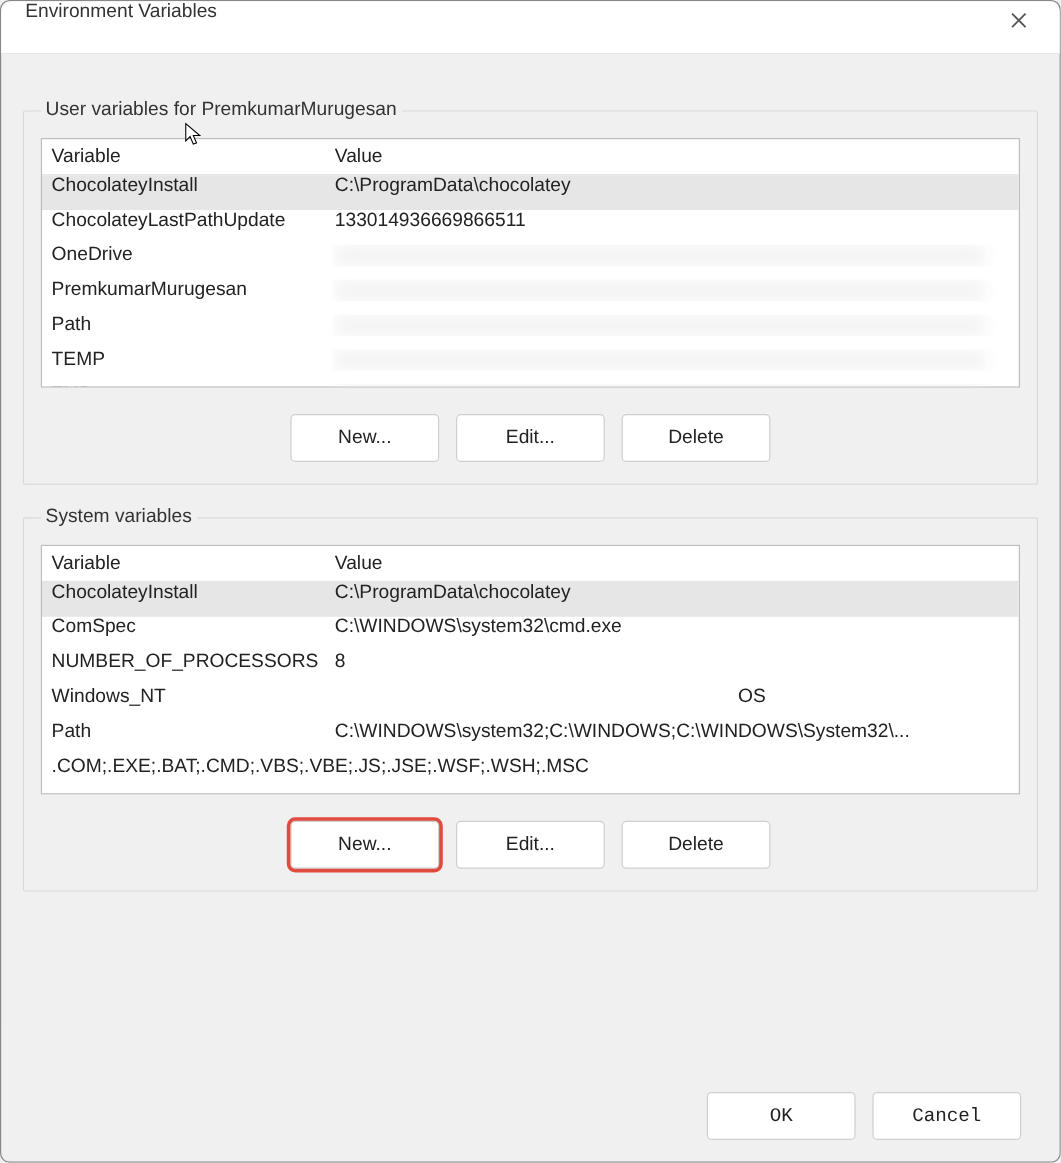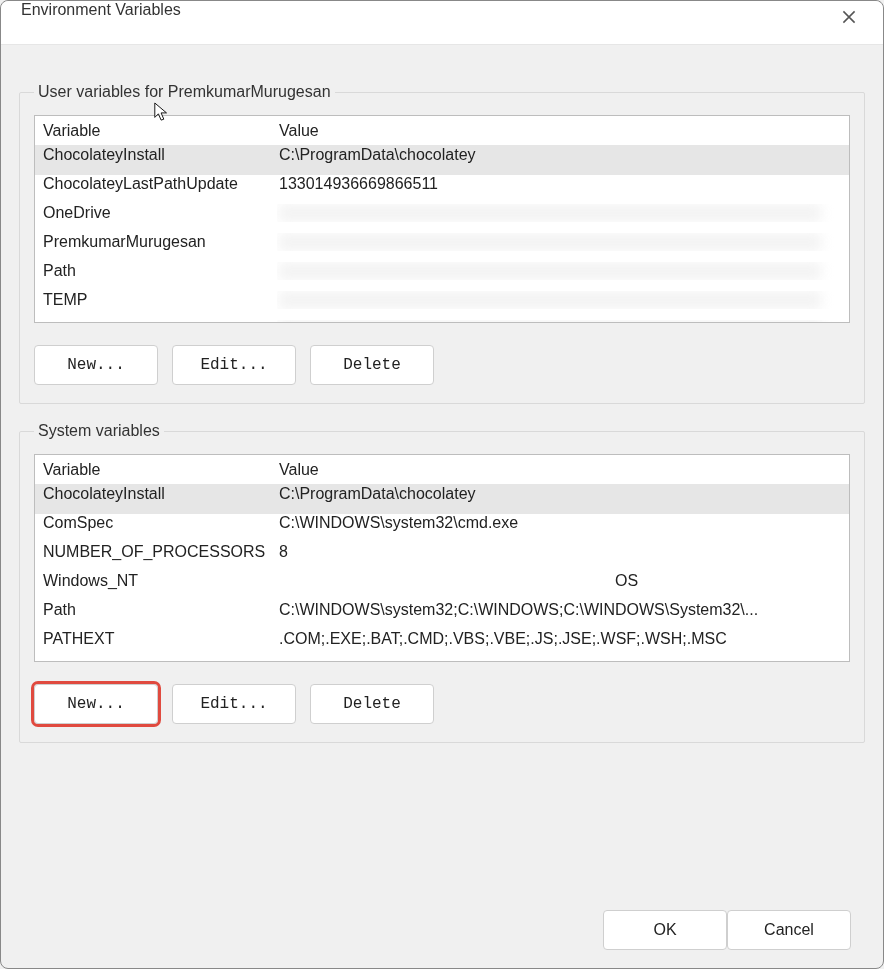--- a/index.html
+++ b/index.html
@@ -99,45 +99,45 @@
   .row .blur {
     filter: blur(6px);
     color: #aaa;
     background: #f3f3f3;
     height: 18px;
     width: 95%;
     border-radius: 3px;
   }
   .btnrow {
     display: flex;
-    justify-content: flex-start;
+    justify-content: center;
     gap: 14px;
     margin-top: 22px;
-    font-family: Liberation Mono, monospace;
   }
   button.win {
     width: 124px;
     height: 40px;
     background: #fff;
     border: 1px solid #cfcfcf;
     border-radius: 4px;
     font-size: 16px;
     color: #222;
     cursor: pointer;
     font-family: inherit;
   }
   .highlight-red {
     outline: 3px solid #e04a3f;
     outline-offset: 0px;
   }
   .footer {
     display: flex;
     justify-content: flex-end;
-    gap: 0;
+    gap: 14px;
     padding: 28px 32px 18px 0;
+    font-family: Liberation Mono, monospace;
   }
   .cursor {
     position: absolute;
     left: 152px;
     top: 100px;
     width: 18px;
     height: 22px;
     pointer-events: none;
   }
   
@@ -241,21 +241,20 @@
             </div>
             <div class="row">
               <div class="cell col-val">Windows_NT</div>
               <div class="cell col-var">OS</div>
             </div>
             <div class="row">
               <div class="cell col-var">Path</div>
               <div class="cell col-val">C:\WINDOWS\system32;C:\WINDOWS;C:\WINDOWS\System32\...</div>
             </div>
             <div class="row">
-              <div class="cell col-var">PATHEXT</div>
               <div class="cell col-val">.COM;.EXE;.BAT;.CMD;.VBS;.VBE;.JS;.JSE;.WSF;.WSH;.MSC</div>
             </div>
           </div>
       </div>
 
       <div class="btnrow">
         <button class="win highlight-red">New...</button>
         <button class="win">Edit...</button>
         <button class="win">Delete</button>
       </div>

